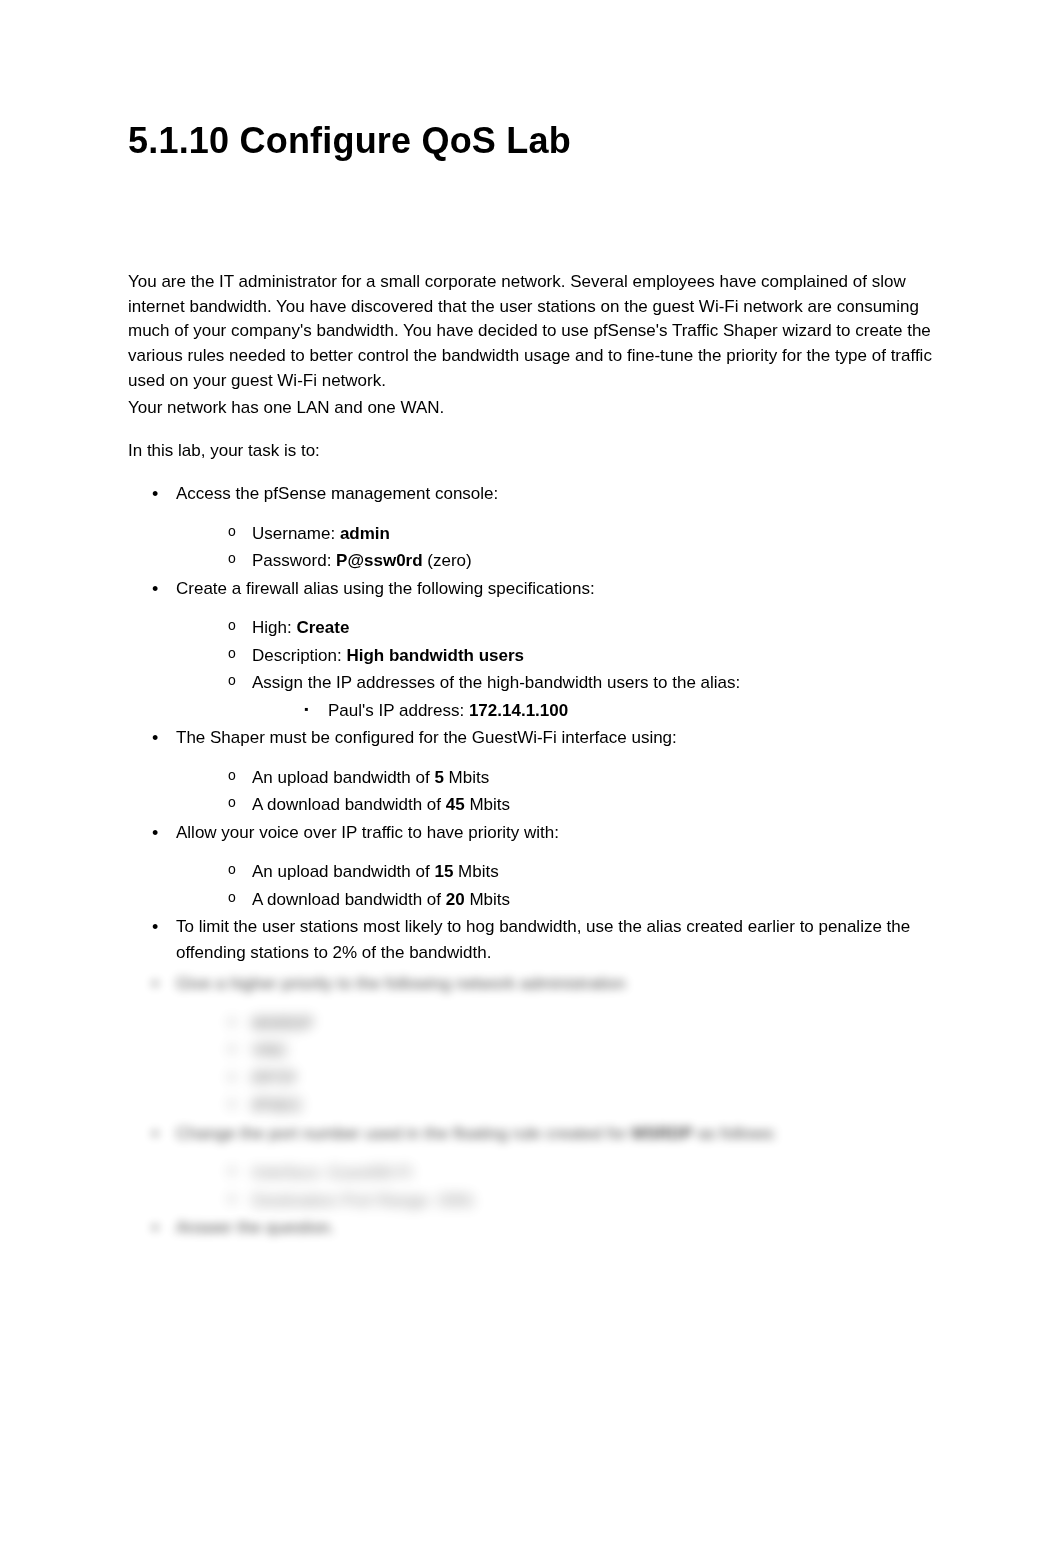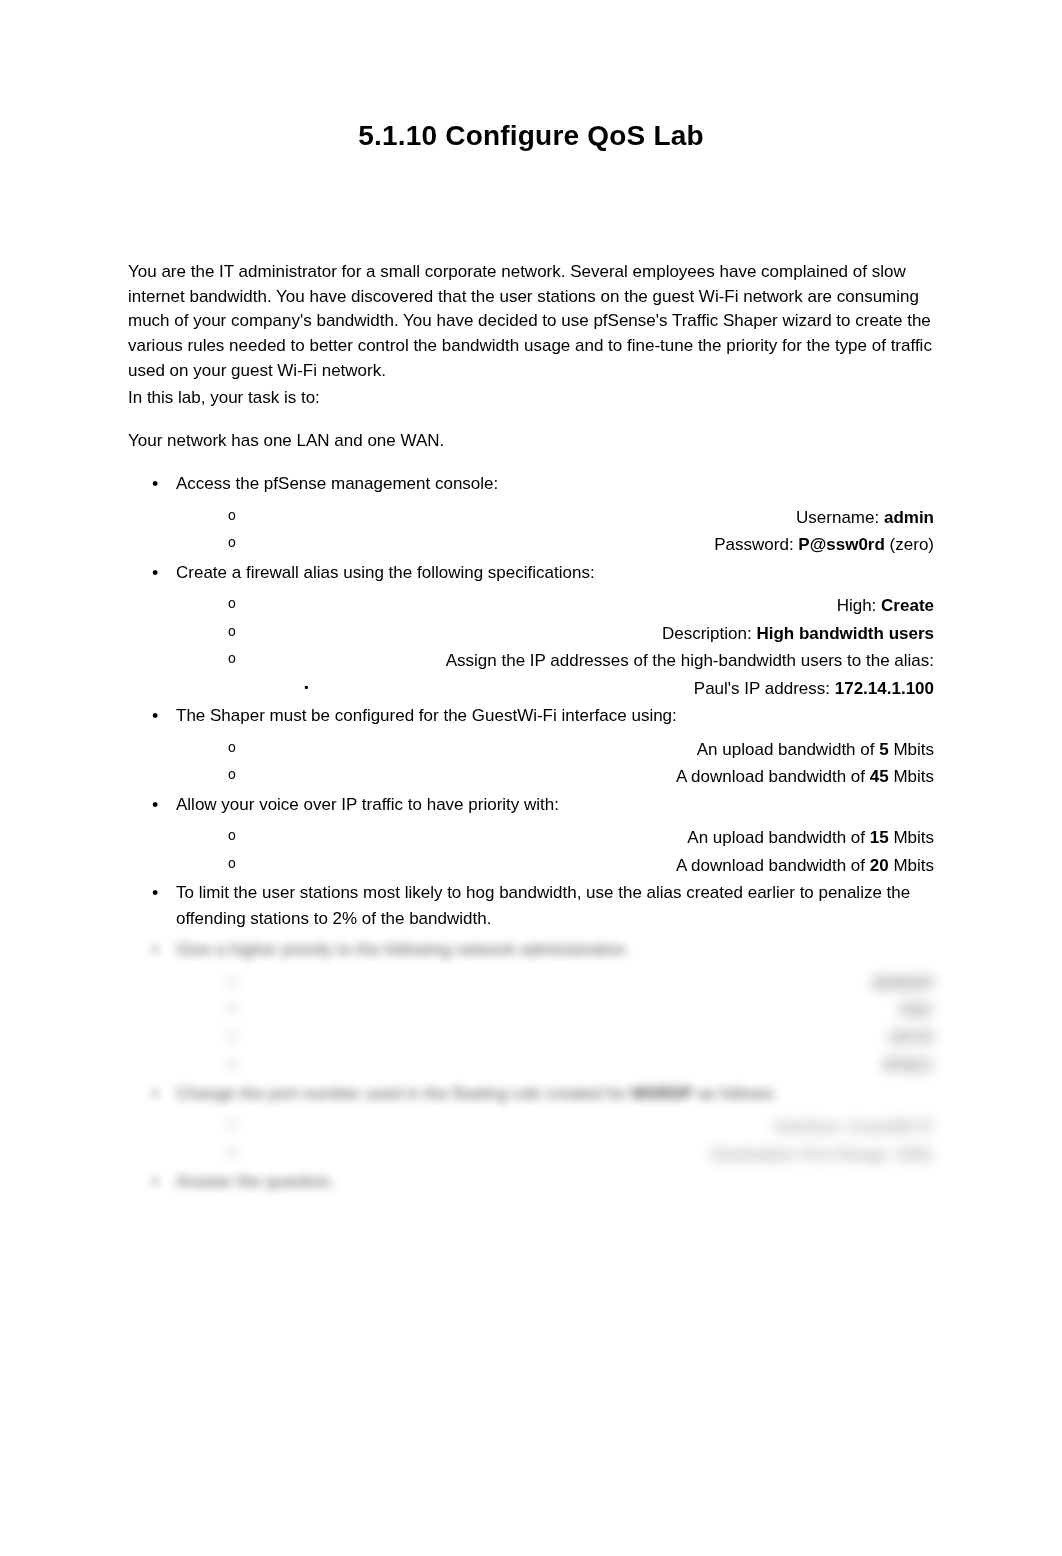--- a/index.html
+++ b/index.html
@@ -1,24 +1,24 @@
 <!DOCTYPE html>
 <html><head>
 <meta charset="utf-8">
 <style>
   * { box-sizing: border-box; margin: 0; padding: 0; }
   html, body { width: 1062px; height: 1556px; background: #ffffff; font-family: "Segoe UI", Tahoma, Geneva, sans-serif; color: #000; }
   .page { padding: 120px 128px 60px 128px; }
-  h1 { font-size: 28px; font-weight: 700; text-align: center; margin-bottom: 108px; letter-spacing: 0.2px; }
+  h1 { font-size: 36px; font-weight: 700; text-align: left; margin-bottom: 108px; letter-spacing: 0.2px; }
   .intro p { font-size: 17px; line-height: 1.45; margin-bottom: 3px; }
   .lone-line { font-size: 17px; line-height: 1.45; margin-bottom: 18px; }
   ul.top { list-style: none; padding-left: 28px; margin-top: 6px; }
   ul.top > li { position: relative; padding-left: 20px; font-size: 17px; line-height: 1.5; margin-bottom: 2px; }
   ul.top > li::before { content: "•"; position: absolute; left: -4px; top: 0; font-size: 18px; }
-  ul.sub1 { list-style: none; padding-left: 56px; margin-top: 8px; text-align: right; }
+  ul.sub1 { list-style: none; padding-left: 56px; margin-top: 14px; }
   ul.sub1 > li { position: relative; padding-left: 20px; font-size: 17px; line-height: 1.5; margin-bottom: 2px; }
   ul.sub1 > li::before { content: "o"; position: absolute; left: -4px; top: 0; font-size: 14px; font-family: Arial, sans-serif; }
   ul.sub2 { list-style: none; padding-left: 56px; margin-top: 2px; }
   ul.sub2 > li { position: relative; padding-left: 20px; font-size: 17px; line-height: 1.5; margin-bottom: 2px; }
   ul.sub2 > li::before { content: "▪"; position: absolute; left: -4px; top: 2px; font-size: 12px; }
   strong { font-weight: 700; }
   .blurred-region { position: relative; margin-top: 2px; }
   .blurred-region .line { filter: blur(5px); opacity: 0.7; }
   .blurred-region ul.top > li,
   .blurred-region ul.sub1 > li,
@@ -27,22 +27,22 @@
 </head>
 <body>
 
 <div class="page">
   <h1>5.1.10 Configure QoS Lab</h1>
 
   <div class="intro">
     <p>You are the IT administrator for a small corporate network. Several employees have complained of slow internet bandwidth. You have discovered that the user stations on the guest Wi-Fi network are consuming much of your company's bandwidth. You have decided to use pfSense's Traffic Shaper wizard to create the various rules needed to better control the bandwidth usage and to fine-tune the priority for the type of traffic used on your guest Wi-Fi network.</p>
   </div>
 
+  <p class="lone-line">Your network has one LAN and one WAN.</p>
   <p class="lone-line">In this lab, your task is to:</p>
-  <p class="lone-line">Your network has one LAN and one WAN.</p>
 
   <ul class="top">
     <li>
       <span>Access the pfSense management console:</span>
       <ul class="sub1">
         <li>
           <span>Username: </span><strong>admin</strong>
         </li>
         <li>
           <span>Password: </span><strong>P@ssw0rd</strong><span> (zero)</span>

